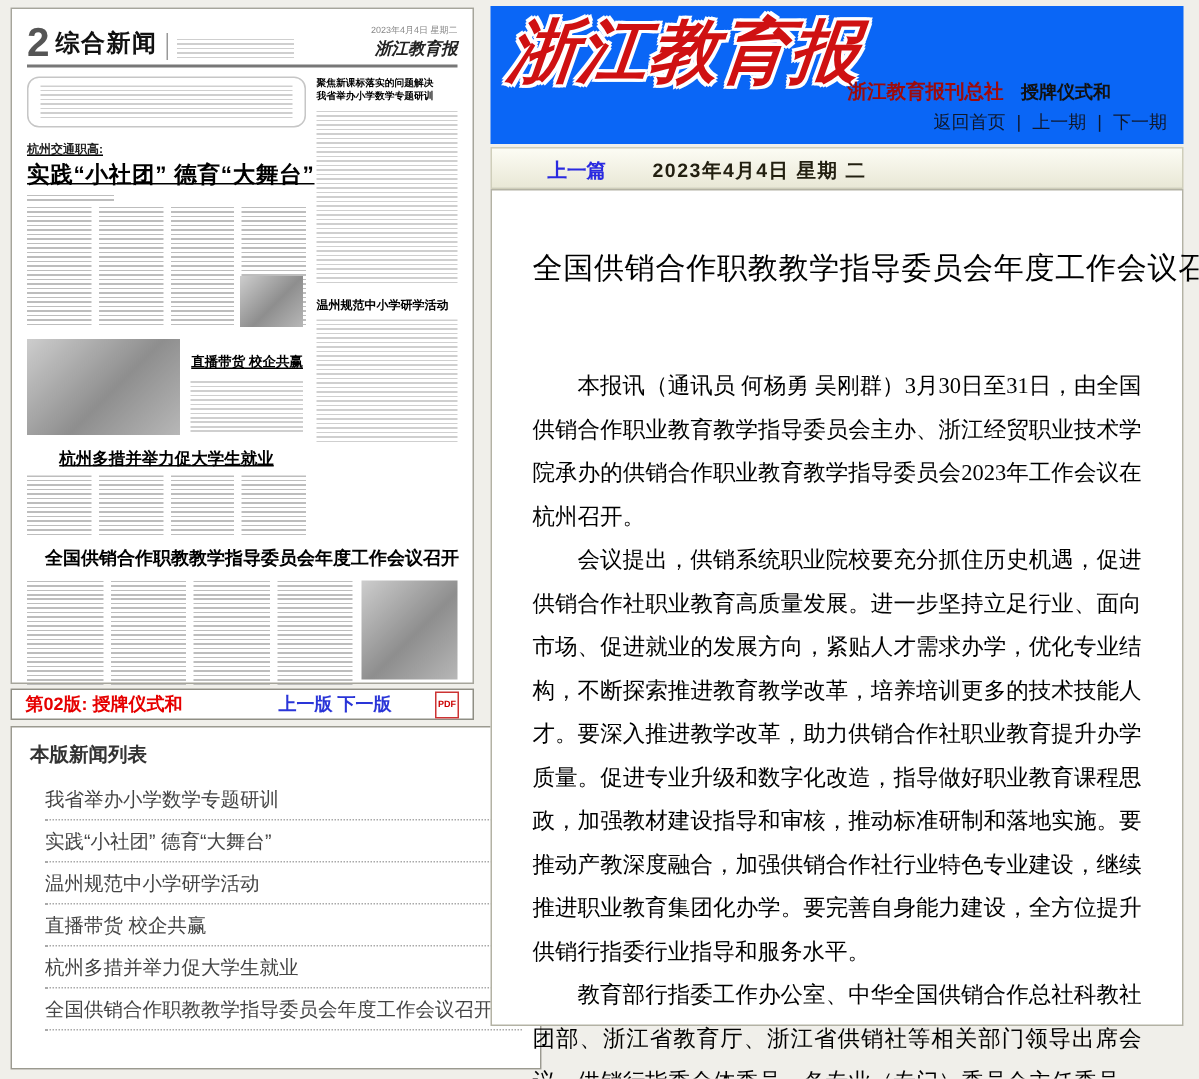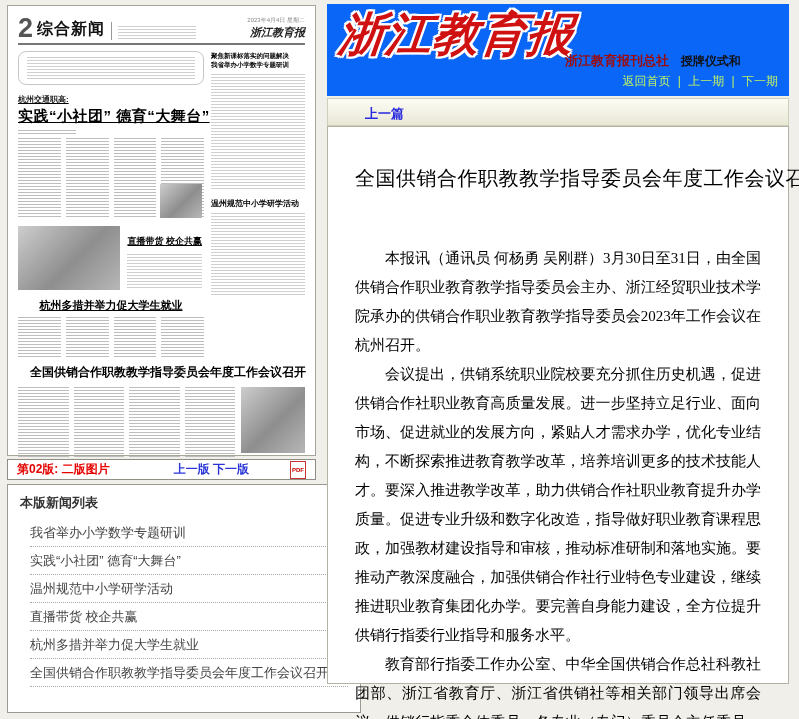--- a/index.html
+++ b/index.html
@@ -69,21 +69,21 @@
     position:absolute;left:12px;top:2px;
     font-family:"DejaVu Serif",serif;font-style:italic;font-weight:bold;
     font-size:46px;line-height:56px;color:#cf1112;letter-spacing:1px;
     transform:skewX(-6deg);
     text-shadow:-2px -2px 0 #fff,2px -2px 0 #fff,-2px 2px 0 #fff,2px 2px 0 #fff,0 2px 0 #fff,2px 0 0 #fff,0 -2px 0 #fff,-2px 0 0 #fff;
   }
   #publisher{position:absolute;left:238px;top:48px;font-size:13px;font-weight:bold;}
   #publisher .pub-red{color:#9e0b0b;}
   #publisher .pub-black{color:#111;font-size:12px;margin-left:8px;}
   .bh-bottom-left{position:absolute;left:11px;bottom:6px;font-size:12px;color:#fff;}
-  .bh-bottom-right{position:absolute;right:11px;bottom:6px;font-size:12px;color:#bef264;}
+  .bh-bottom-right{position:absolute;right:11px;bottom:6px;font-size:12px;color:#0f172a;}
   .bh-bottom-right span.lnk{cursor:pointer;}
   .bh-sep{margin:0 4px;}
 
   
   #toolbar{left:327px;top:98px;width:462px;height:28px;position:absolute;box-sizing:border-box;
     border:1px solid #cfceba;background:linear-gradient(#fcfcf4,#e9e8d6);}
   #toolbar .prev{position:absolute;left:37px;top:6px;font-size:13px;font-weight:bold;color:#2a2ae0;cursor:pointer;text-align:center;}
   #toolbar .date{position:absolute;left:107px;top:6px;font-size:13px;font-weight:bold;color:#221f10;letter-spacing:1px;}
   #toolbar .controls{position:absolute;right:12px;top:5px;display:flex;align-items:center;}
   #toolbar .ctl-label{font-size:12px;color:#5a5540;margin-left:12px;}
@@ -158,21 +158,21 @@
           <div class="mt"></div>
           <div class="mt"></div>
           <div class="mt"></div>
       </div>
       <div class="photo-bt photo"></div>
     </div>
   </div>
 </div>
 
 <div id="pagebar" class="panel">
-  <span class="pb-label">第02版: 二版图片</span>
+  <span class="pb-label">第02版: 授牌仪式和</span>
   <span class="pb-links">
     <span>上一版</span>
     <span>下一版</span>
   </span>
   <span id="pdf-icon">
       <b>PDF</b>
     </span>
 </div>
 
 <div id="newslist" class="panel">
@@ -197,20 +197,21 @@
     <span class="lnk">返回首页</span>
     <span class="bh-sep">|</span>
     <span class="lnk">上一期</span>
     <span class="bh-sep">|</span>
     <span class="lnk">下一期</span>
   </div>
 </div>
 
 <div id="toolbar">
   <span class="prev">上一篇</span>
+  <span class="date">2023年4月4日 星期 二</span>
 </div>
 
 <div id="articlebox" class="panel">
   <h1 id="article-title">全国供销合作职教教学指导委员会年度工作会议召开</h1>
   <div id="article-body">
     <p>本报讯（通讯员 何杨勇 吴刚群）3月30日至31日，由全国供销合作职业教育教学指导委员会主办、浙江经贸职业技术学院承办的供销合作职业教育教学指导委员会2023年工作会议在杭州召开。</p>
     <p>会议提出，供销系统职业院校要充分抓住历史机遇，促进供销合作社职业教育高质量发展。进一步坚持立足行业、面向市场、促进就业的发展方向，紧贴人才需求办学，优化专业结构，不断探索推进教育教学改革，培养培训更多的技术技能人才。要深入推进教学改革，助力供销合作社职业教育提升办学质量。促进专业升级和数字化改造，指导做好职业教育课程思政，加强教材建设指导和审核，推动标准研制和落地实施。要推动产教深度融合，加强供销合作社行业特色专业建设，继续推进职业教育集团化办学。要完善自身能力建设，全方位提升供销行指委行业指导和服务水平。</p>
     <p>教育部行指委工作办公室、中华全国供销合作总社科教社团部、浙江省教育厅、浙江省供销社等相关部门领导出席会议，供销行指委全体委员，各专业（专门）委员会主任委员、副主任委员及秘书长，供销合作社系统各职业院校党委书记、校长，专家学者以及相关的行业企业代表等100余人参加了会议。会上，9所职业院校从不同侧面对职业教育改革发展进行了交流，同时还举行了“中华全国供销合作总社重点智库”授牌仪式和“全国数字经济与现代农业流通联盟”揭牌仪式。</p>
   </div>
 

